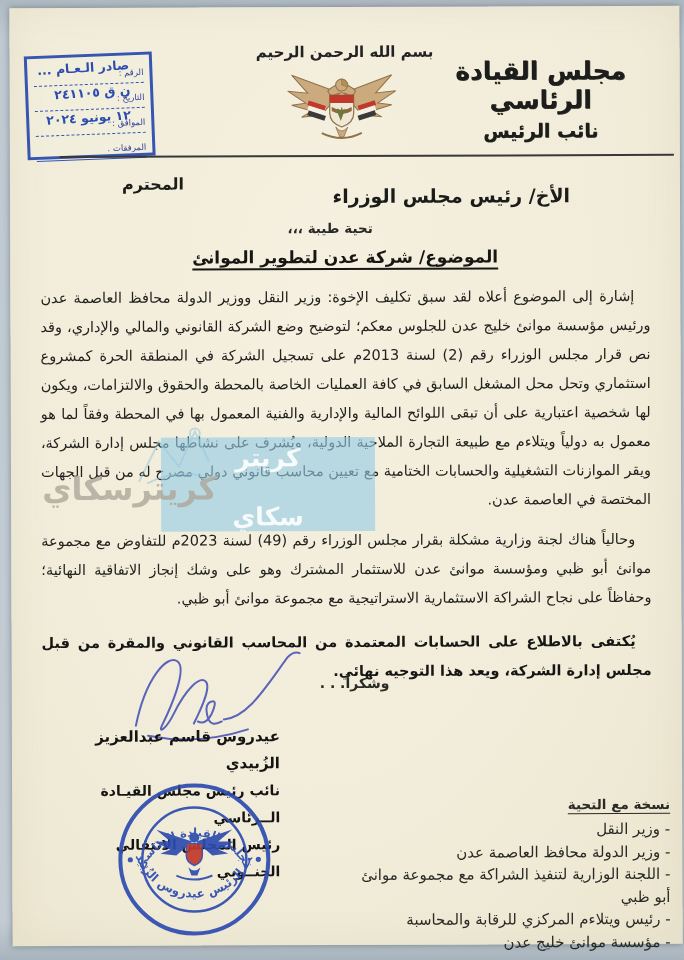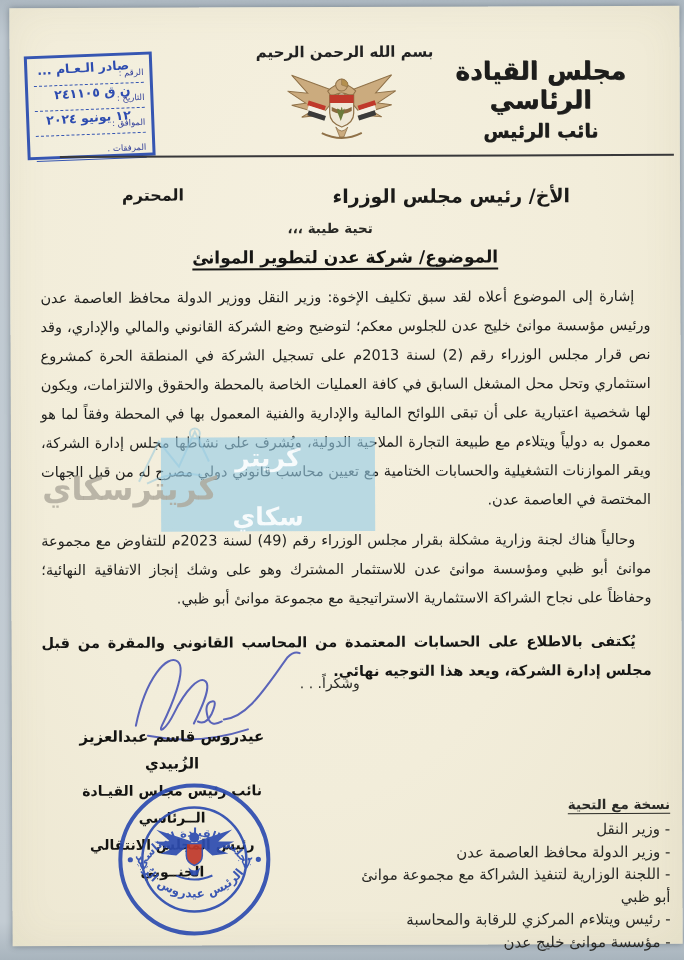--- a/index.html
+++ b/index.html
@@ -29,33 +29,33 @@
     transform:rotate(-2deg);padding:3px 6px 2px 6px;box-sizing:border-box;color:#31479c;
     background:rgba(255,255,255,.06);}
   .stampbox .row{position:relative;border-bottom:1px dashed #3656b2;height:24px;line-height:24px;
     white-space:nowrap;overflow:visible;}
   .stampbox .row:last-child{border-bottom:1px solid #3656b2;}
   .stampbox .lbl{font-size:8.5px;color:#33409a;}
   .stampbox .hand{position:absolute;right:14px;top:-4px;font-size:12.5px;font-weight:bold;
     color:#2d4cb0;transform:rotate(-1.5deg);letter-spacing:.5px;}
   
   .addressee{top:178px;right:110px;font-size:19px;font-weight:bold;color:#1b1b19;}
-  .honorific{top:178px;left:112px;font-size:16px;font-weight:bold;color:#1b1b19;}
+  .honorific{top:167px;left:112px;font-size:16px;font-weight:bold;color:#1b1b19;}
   .salutation{top:213px;left:0;right:30px;text-align:center;font-size:13.5px;font-weight:bold;}
   .subject{top:240px;left:0;right:0;text-align:center;font-size:17px;font-weight:bold;color:#161614;}
   .subject span{text-decoration:underline;text-underline-offset:5px;text-decoration-thickness:1.5px;}
   
   .bodytext{top:276px;right:30px;left:30px;font-size:14.5px;line-height:29px;
     text-align:justify;color:#22221f;}
   .bodytext p{margin:0 0 11px 0;text-indent:16px;}
   .bodytext p.final{font-weight:bold;color:#161614;margin-top:15px;}
-  .closing{top:668px;left:288px;font-size:14px;font-weight:normal;}
+  .closing{top:668px;left:308px;font-size:14px;font-weight:bold;}
   
   .signature{top:640px;left:116px;width:180px;height:100px;}
-  .nameblock{top:716px;left:52px;width:216px;text-align:center;color:#141412;}
+  .nameblock{top:716px;left:52px;width:216px;color:#141412;}
   .nameblock .n1{font-size:15px;font-weight:bold;line-height:27px;}
   .nameblock .n2,.nameblock .n3{font-size:14px;font-weight:bold;line-height:27px;}
   .roundstamp{top:772px;left:102px;width:160px;height:160px;opacity:.92;}
   
   .cc{top:790px;right:12px;width:310px;text-align:right;color:#2a2a26;}
   .cc .hdr{font-size:13.5px;font-weight:bold;margin-left:78px;text-decoration:underline;
     text-underline-offset:4px;}
   .cc ul{list-style:none;margin:6px 0 0 0;padding:0;font-size:15px;line-height:22.5px;}
   
   .wm-rect{top:430px;left:150px;width:214px;height:94px;background:rgba(149,204,229,.62);}

